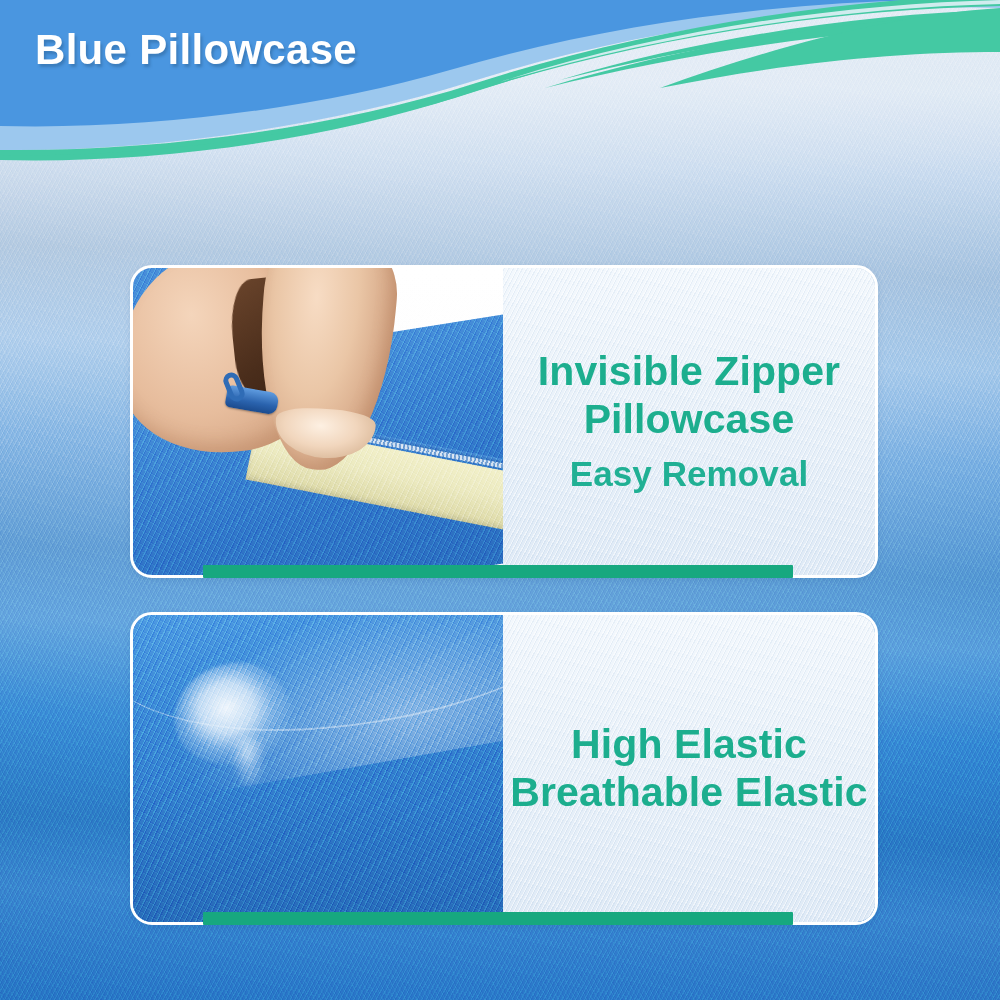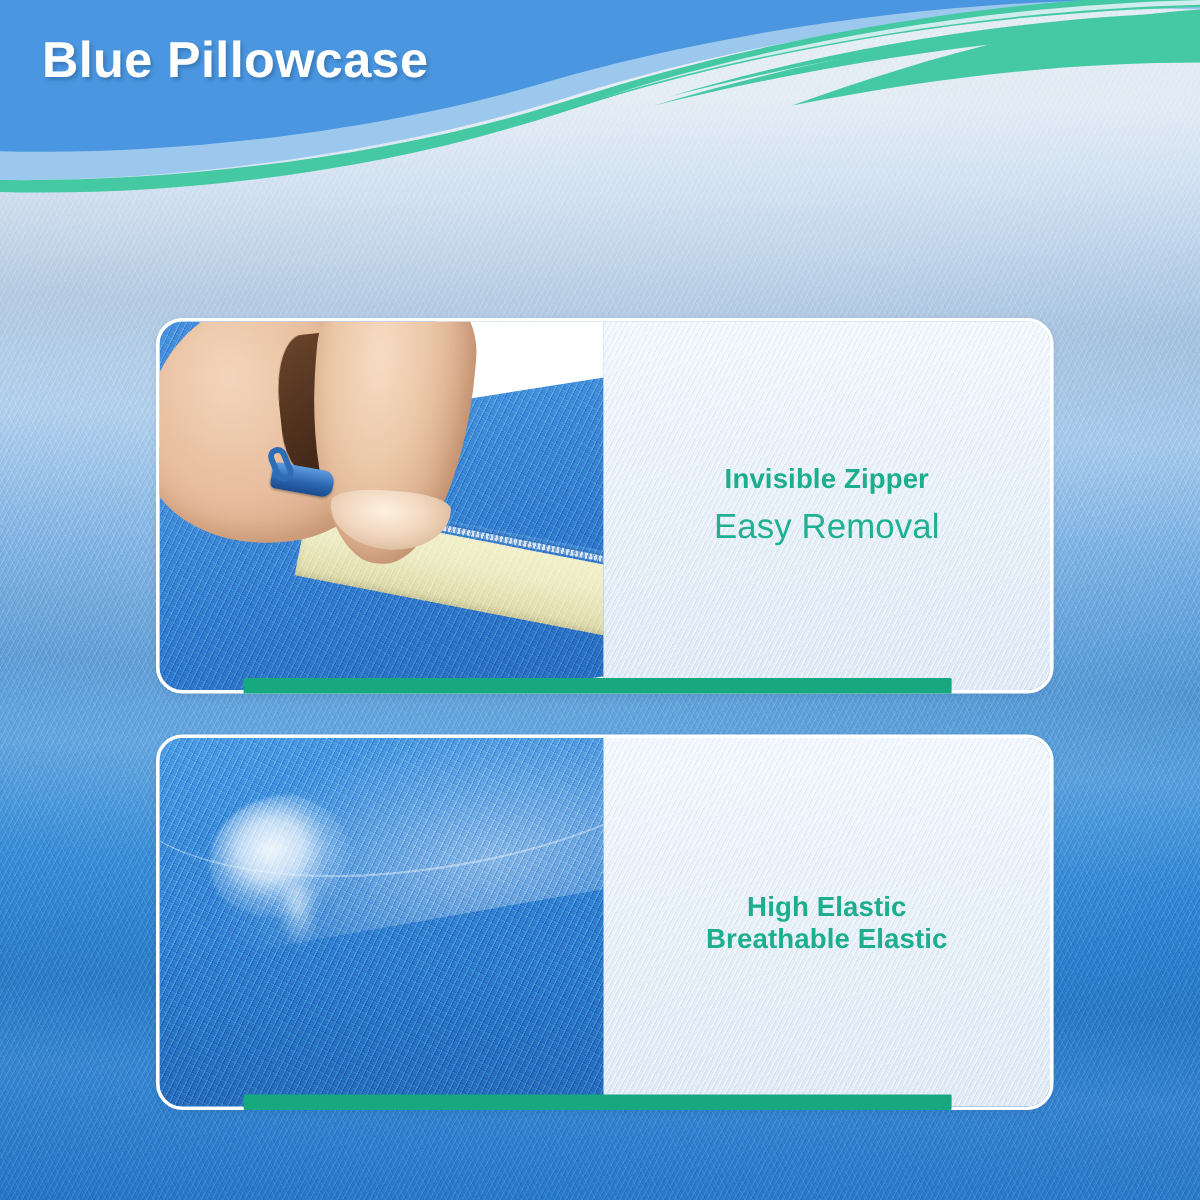--- a/index.html
+++ b/index.html
@@ -83,25 +83,25 @@
   .card-photo { position:relative; width:370px; height:100%; overflow:hidden; flex:0 0 370px; }
   .card-panel {
     position:relative; flex:1 1 auto; height:100%;
     display:flex; flex-direction:column; align-items:center; justify-content:center;
     background:
       repeating-linear-gradient(118deg, rgba(255,255,255,0.5) 0 1px, rgba(120,160,200,0.10) 1px 2px, rgba(255,255,255,0) 2px 4px),
       linear-gradient(180deg,#f3f8fd 0%,#e9f1f9 45%,#dfeaf6 100%);
     text-align:center;
   }
   .panel-title {
-    color:#1cae8e; font-weight:bold; font-size:23px; line-height:1.17;
+    color:#1cae8e; font-weight:bold; font-size:41px; line-height:1.17;
     letter-spacing:.1px;
   }
   .panel-sub {
-    color:#20b094; font-weight:400; font-size:29px; line-height:1.17;
+    color:#20b094; font-weight:700; font-size:35px; line-height:1.17;
     margin-top:10px; letter-spacing:.1px;
   }
   .accent-bar {
     position:absolute; height:13px; background:#17a87f; border-radius:1px;
   }
   #accent-bar-1 { left:203px; top:565px; width:590px; }
   #accent-bar-2 { left:203px; top:912px; width:590px; }
 
   
   .p1-white  { position:absolute; left:0; top:0; width:100%; height:100%;
@@ -225,20 +225,21 @@
       <div class="p1-finger-a"></div>
       <div class="p1-gap"></div>
       <div class="p1-finger-b"></div>
       <div class="p1-nail"></div>
       <div class="p1-slider"></div>
       <div class="p1-pull"></div>
     </div>
     <div class="card-panel">
       <div class="panel-title">
         <div>Invisible Zipper</div>
+        <div>Pillowcase</div>
       </div>
       <div class="panel-sub">
         <div>Easy Removal</div>
       </div>
     </div>
   </div>
   <div class="accent-bar" id="accent-bar-1"></div>
 
   <div class="card" id="card-fabric">
     <div class="card-photo">

